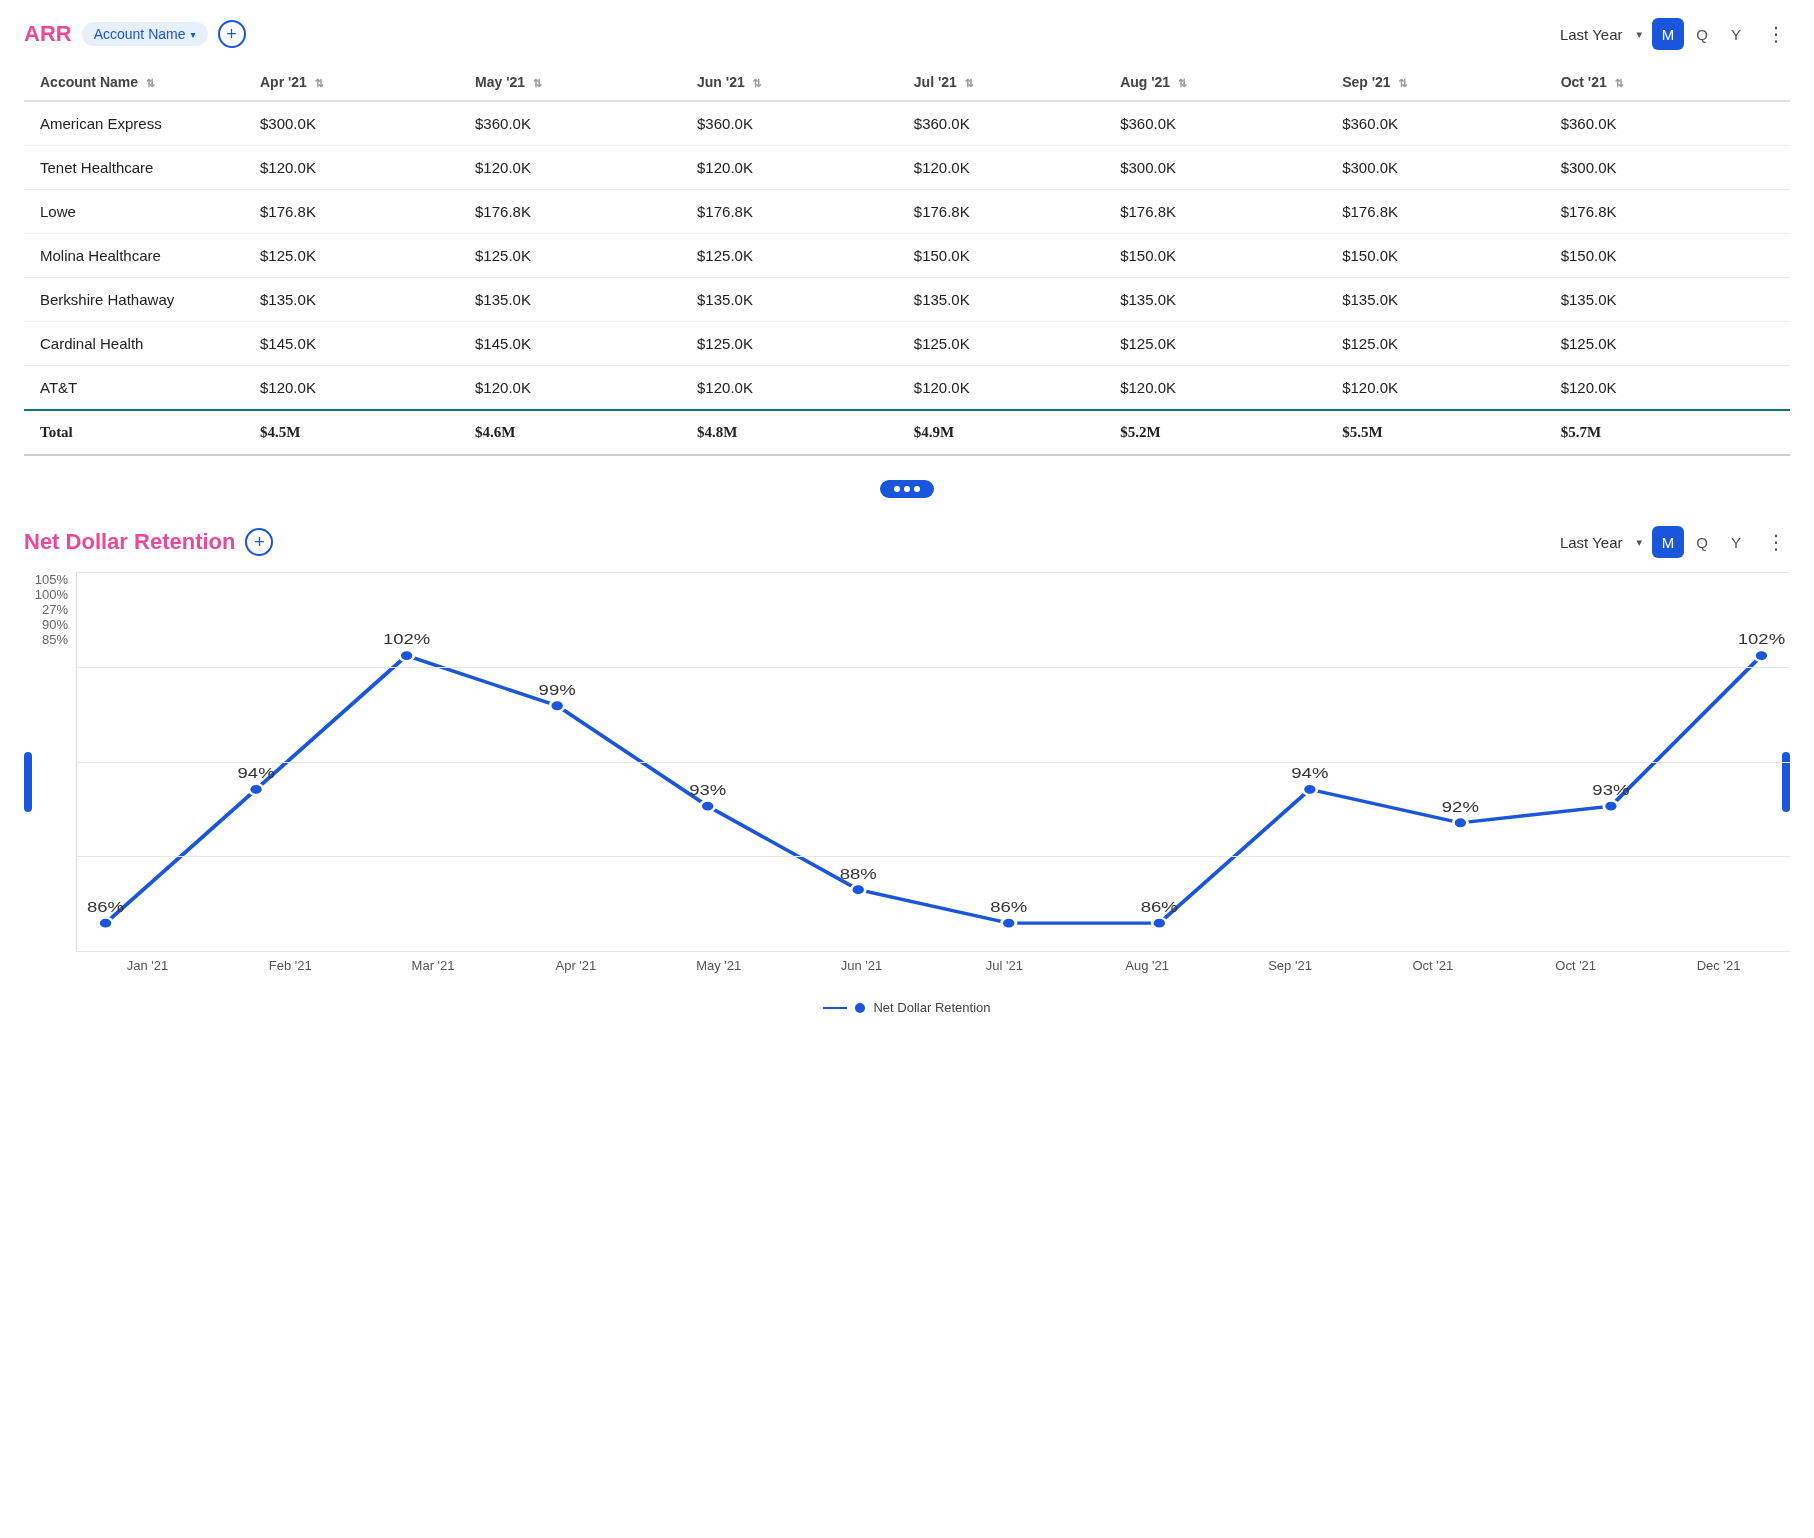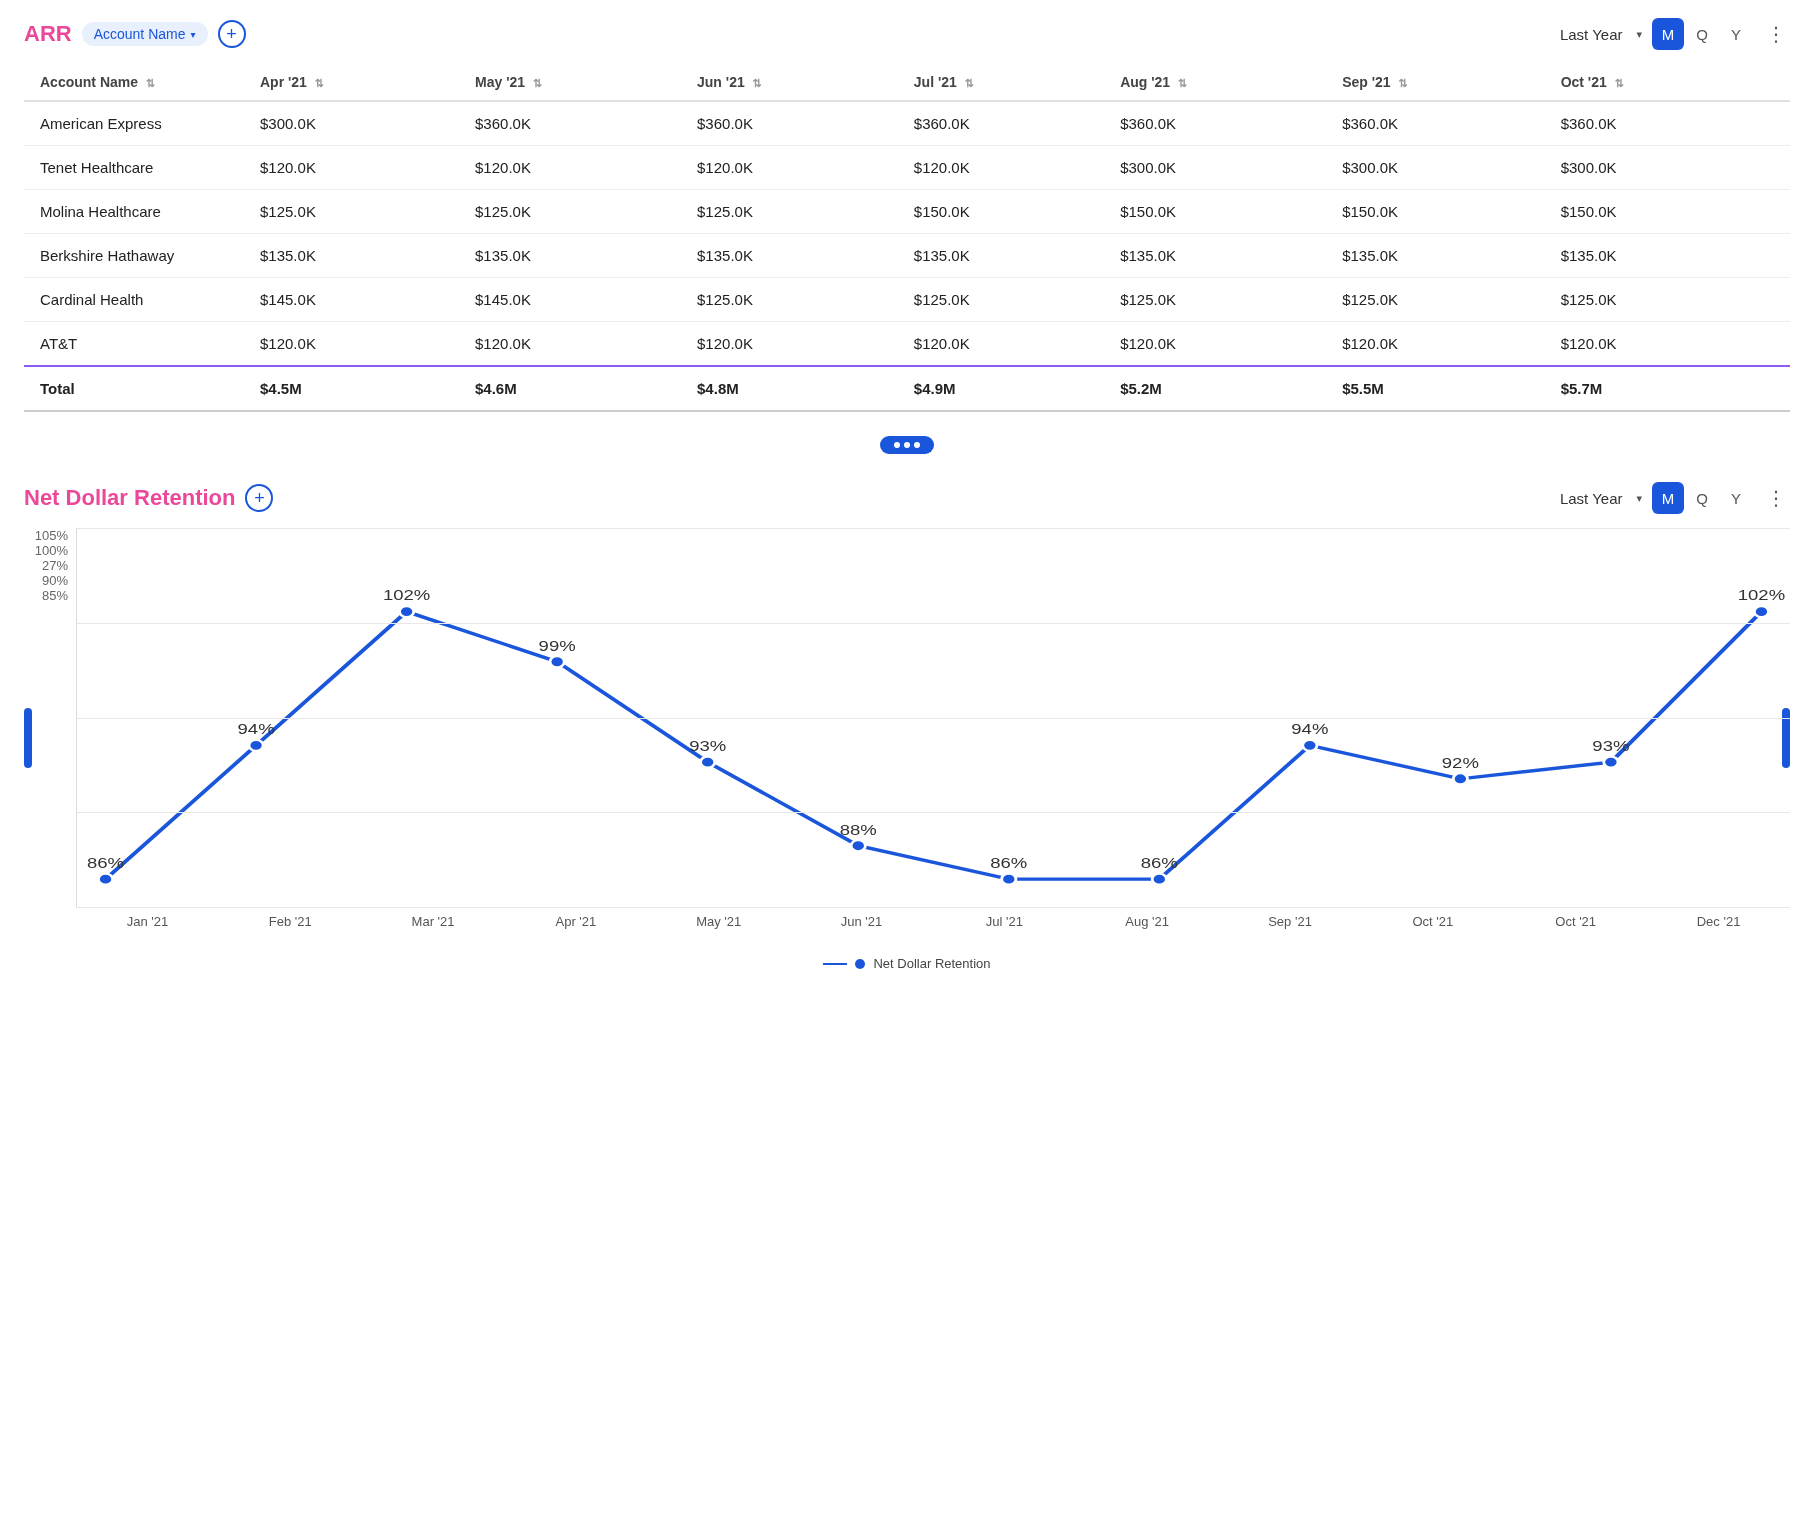--- a/index.html
+++ b/index.html
@@ -162,21 +162,22 @@
       border-bottom: 2px solid #ccc;
     }
 
     .data-table tbody td {
       padding: 13px 16px;
       color: #222;
     }
 
     .data-table tbody tr.total-row td {
       font-weight: 700;
-      border-top: 2px solid #8b5cf6;
+      border-top: 2px solid #0f766e;
+      font-family: Liberation Serif, serif;
     }
 
     
     .divider-dots {
       display: flex;
       justify-content: center;
       padding: 8px 0 14px 0;
     }
 
     .dots-btn {
@@ -366,20 +367,31 @@
   </tr>
         <tr>
     <td>Tenet Healthcare</td>
     <td>$120.0K</td>
     <td>$120.0K</td>
     <td>$120.0K</td>
     <td>$120.0K</td>
     <td>$300.0K</td>
     <td>$300.0K</td>
     <td>$300.0K</td>
+    <td></td>
+  </tr>
+        <tr>
+    <td>Lowe</td>
+    <td>$176.8K</td>
+    <td>$176.8K</td>
+    <td>$176.8K</td>
+    <td>$176.8K</td>
+    <td>$176.8K</td>
+    <td>$176.8K</td>
+    <td>$176.8K</td>
     <td></td>
   </tr>
         <tr>
     <td>Molina Healthcare</td>
     <td>$125.0K</td>
     <td>$125.0K</td>
     <td>$125.0K</td>
     <td>$150.0K</td>
     <td>$150.0K</td>
     <td>$150.0K</td>

